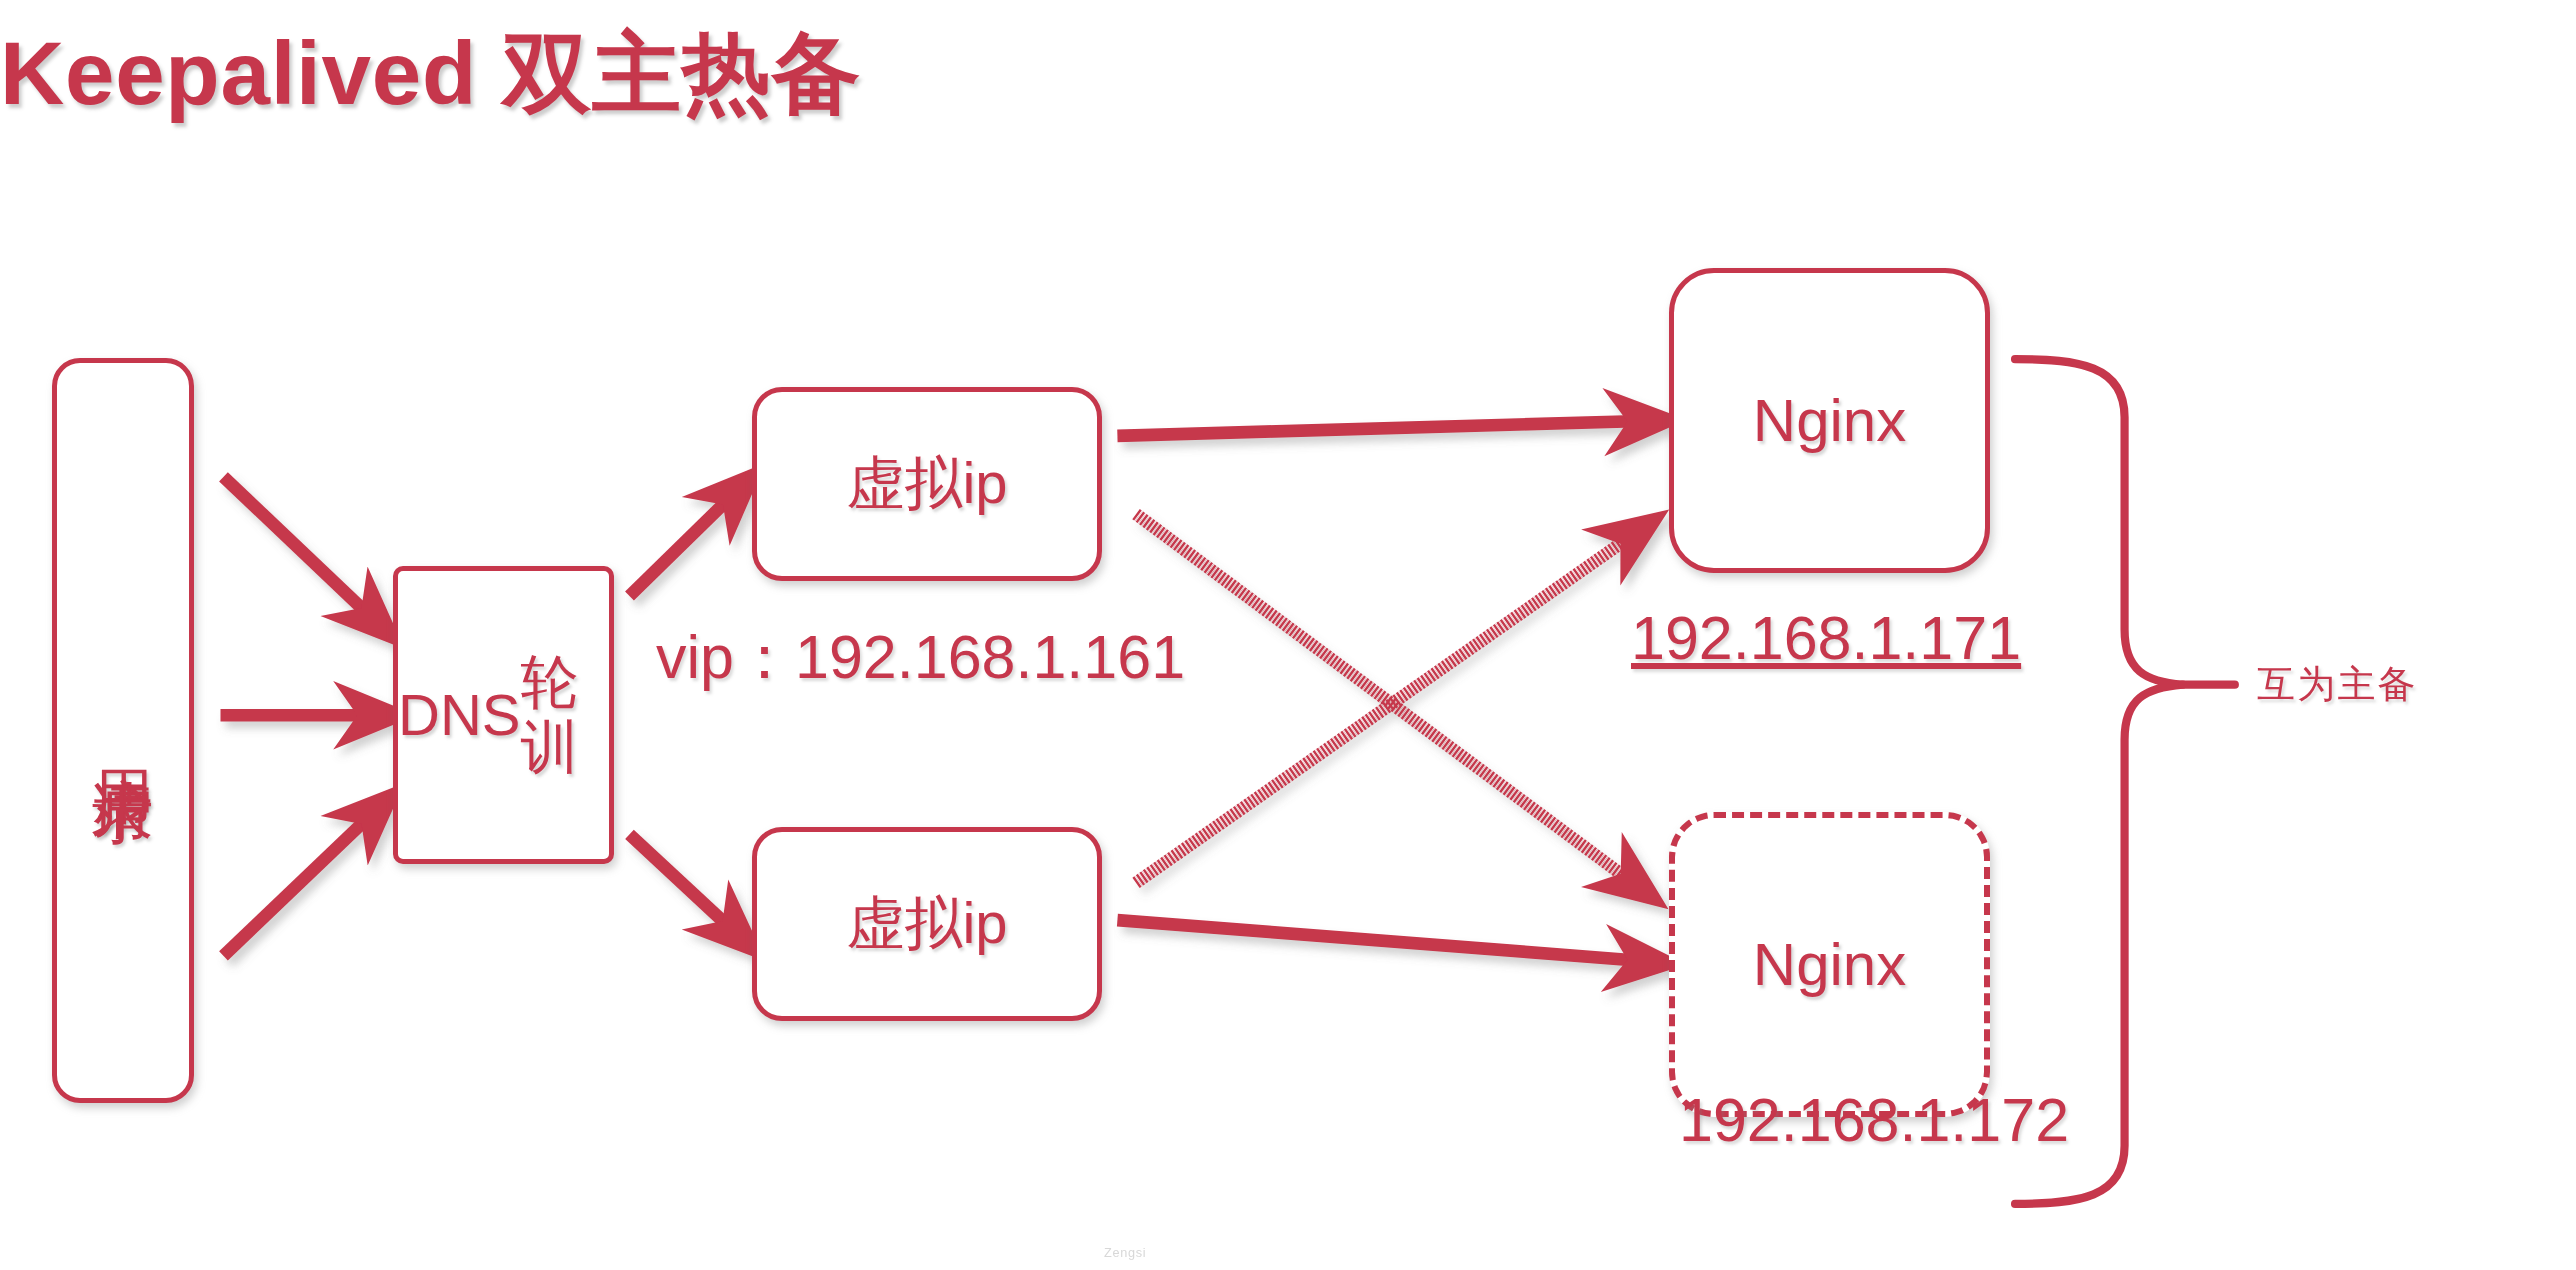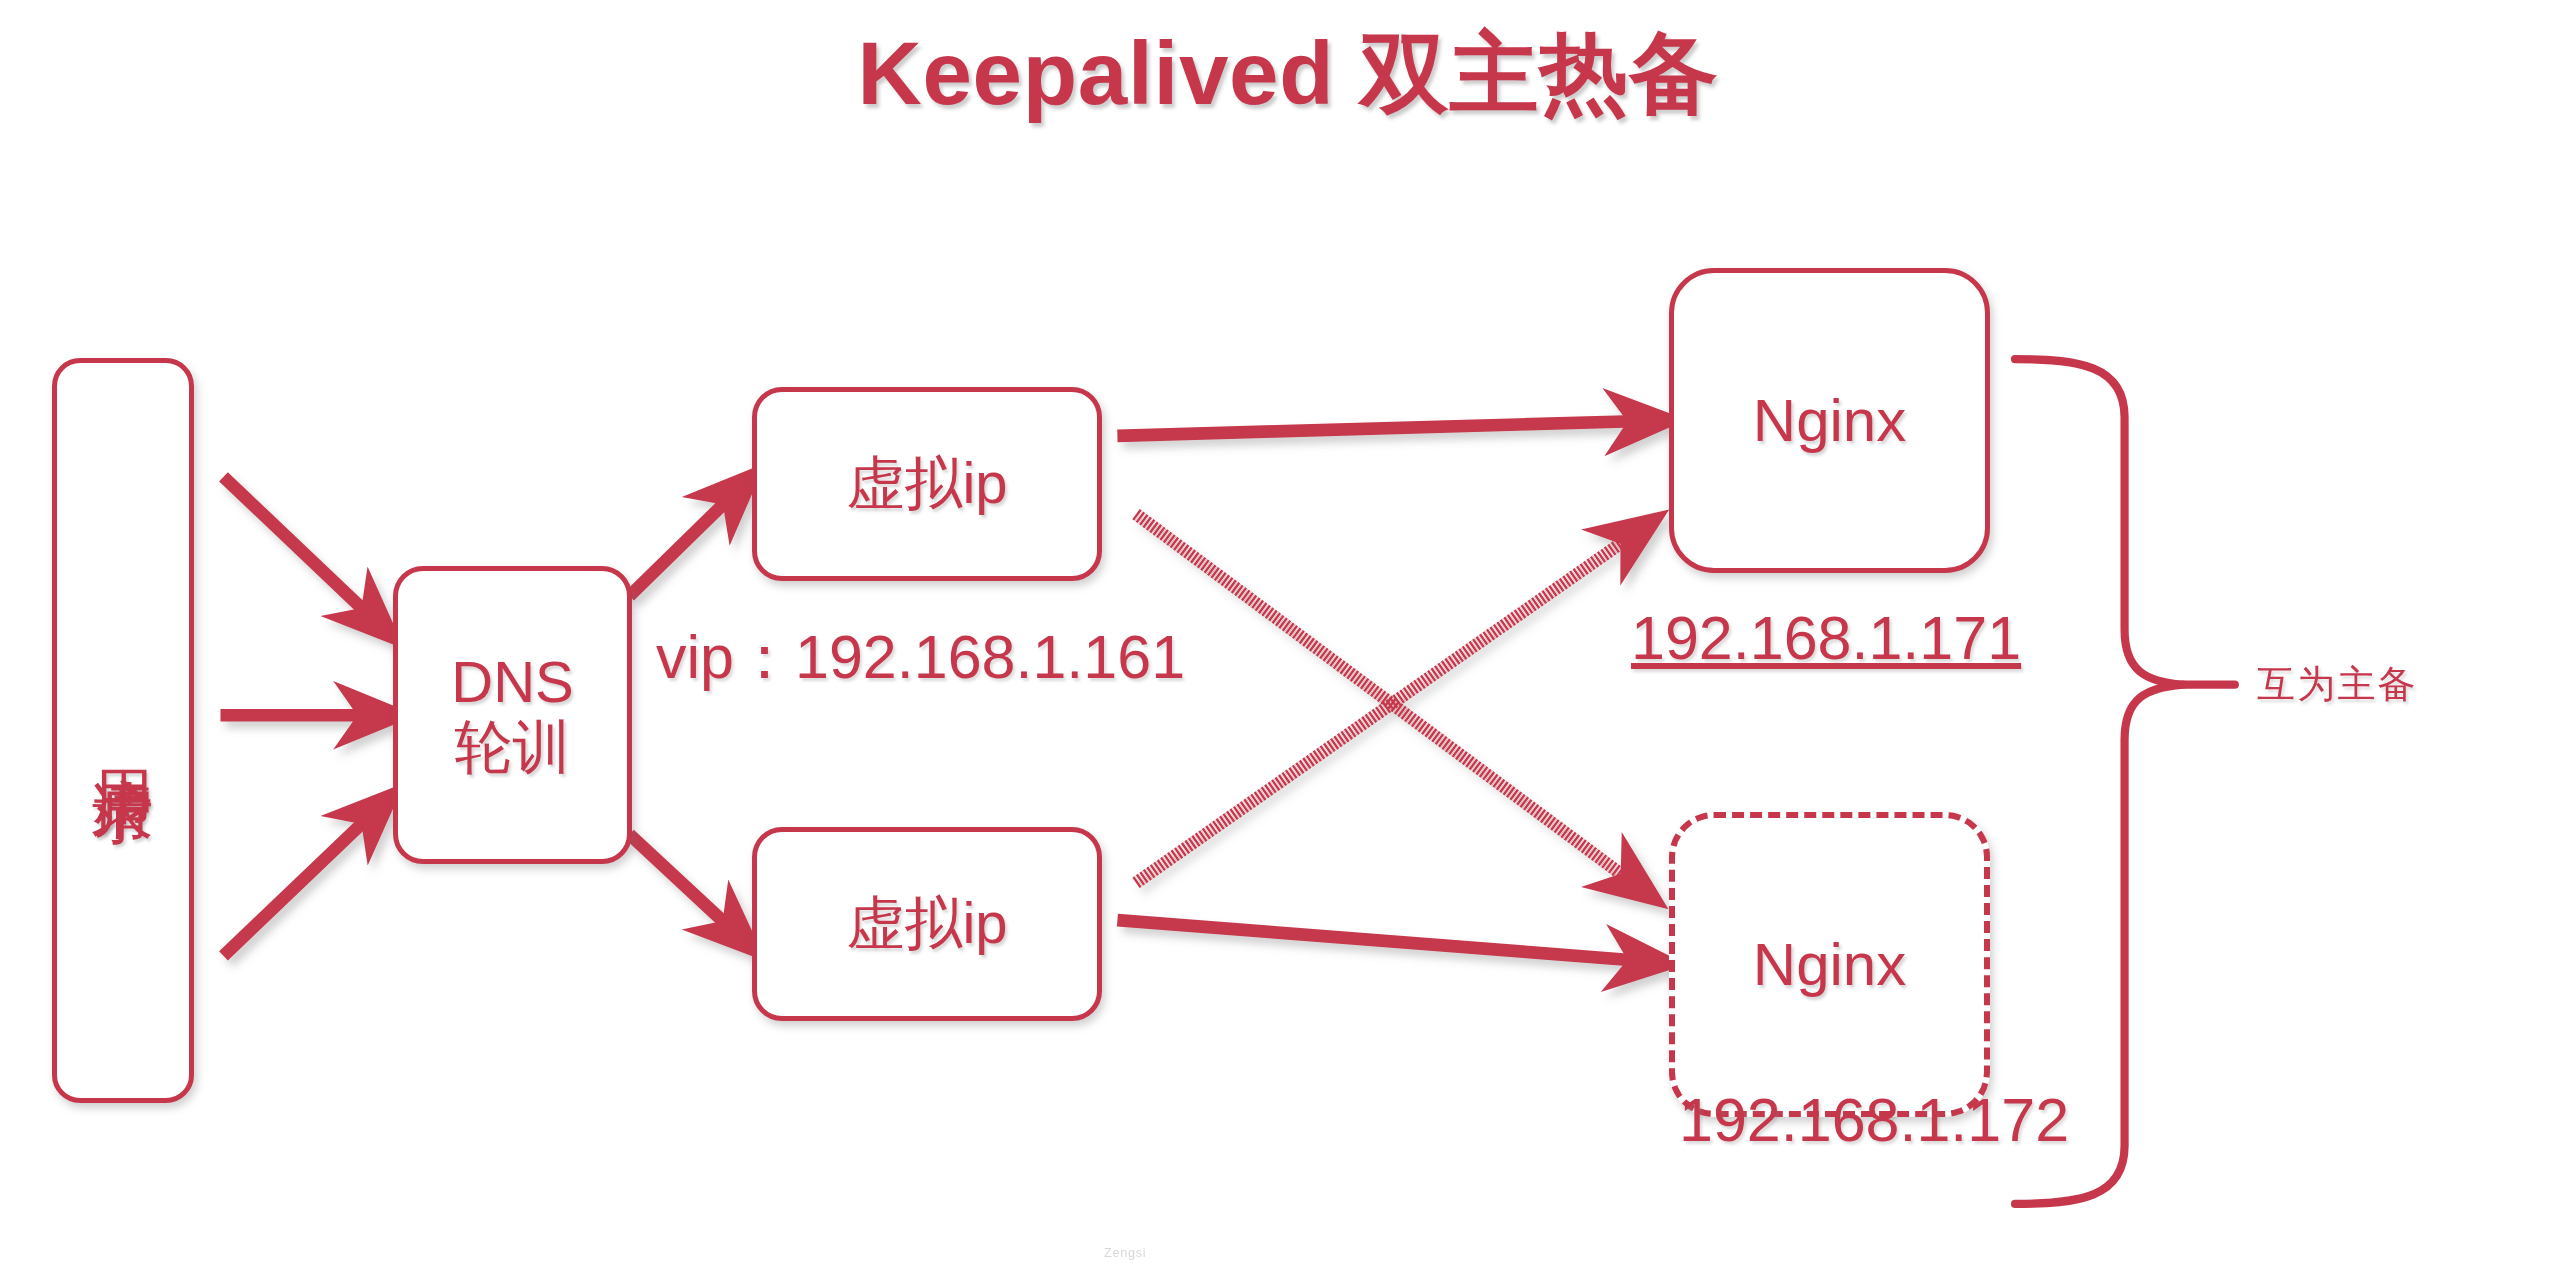--- a/index.html
+++ b/index.html
@@ -17,21 +17,20 @@
     background: #ffffff;
     overflow: hidden;
   }
 
   
   #title {
     position: absolute;
     left: 0;
     top: 18px;
     width: 2576px;
-    text-align: center;
     font-size: 89px;
     font-weight: bold;
     color: #C6374C;
     letter-spacing: 0.7px;
     line-height: 1.25;
     text-shadow: 3px 3.7px 3.7px rgba(90,90,90,0.30);
     white-space: nowrap;
   }
 
   
@@ -77,24 +76,24 @@
     line-height: 1.12;
     letter-spacing: 4.5px;
     white-space: nowrap;
     text-shadow: 2.2px 3px 3px rgba(120,120,120,0.30);
   }
 
   
   #box-dns {
     left: 393px;
     top: 566px;
-    width: 239px;
+    width: 221px;
     height: 298px;
-    border-radius: 30px;
-    flex-direction: column;
+    border-radius: 10px;
+    flex-direction: row;
     line-height: 1.12;
   }
   #box-dns .l1, #box-dns .l2 {
     font-size: 58px;
     text-shadow: 2.2px 3px 3px rgba(120,120,120,0.30);
   }
 
   
   .box-vip {
     width: 350px;

